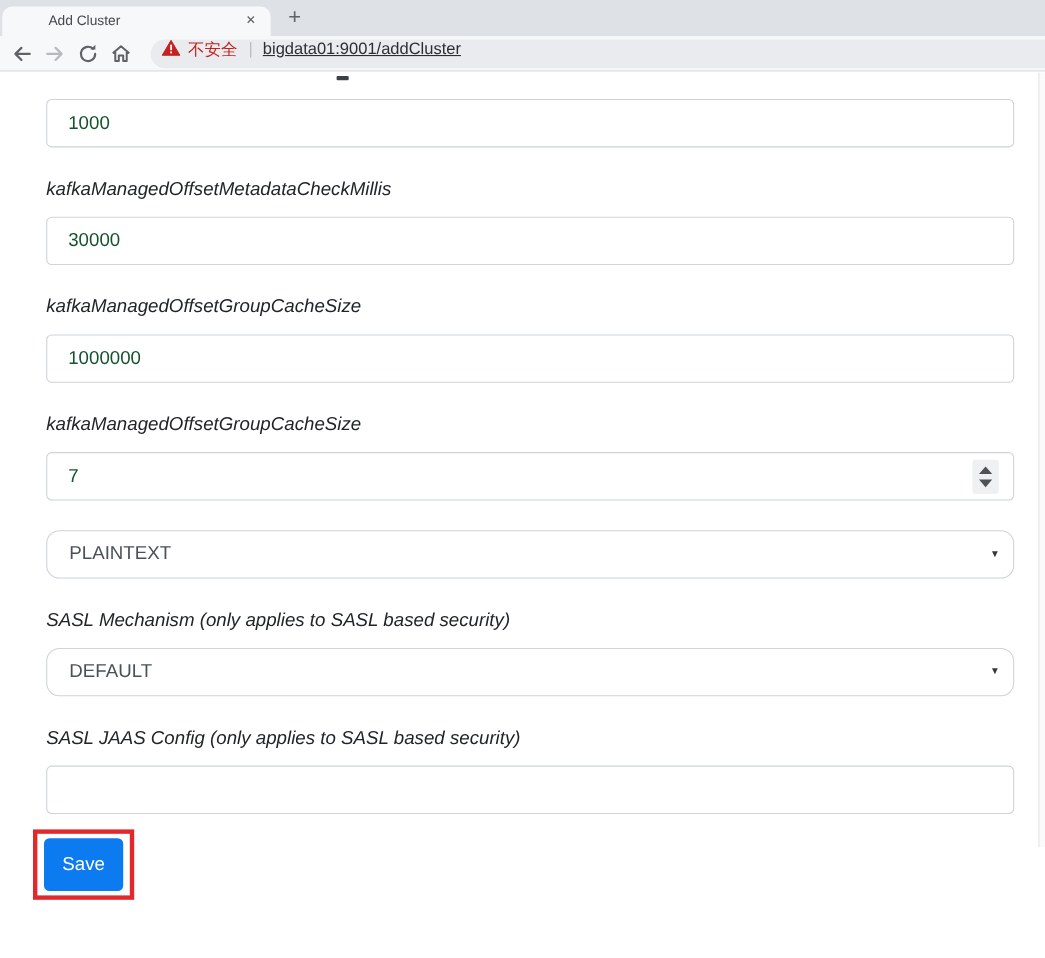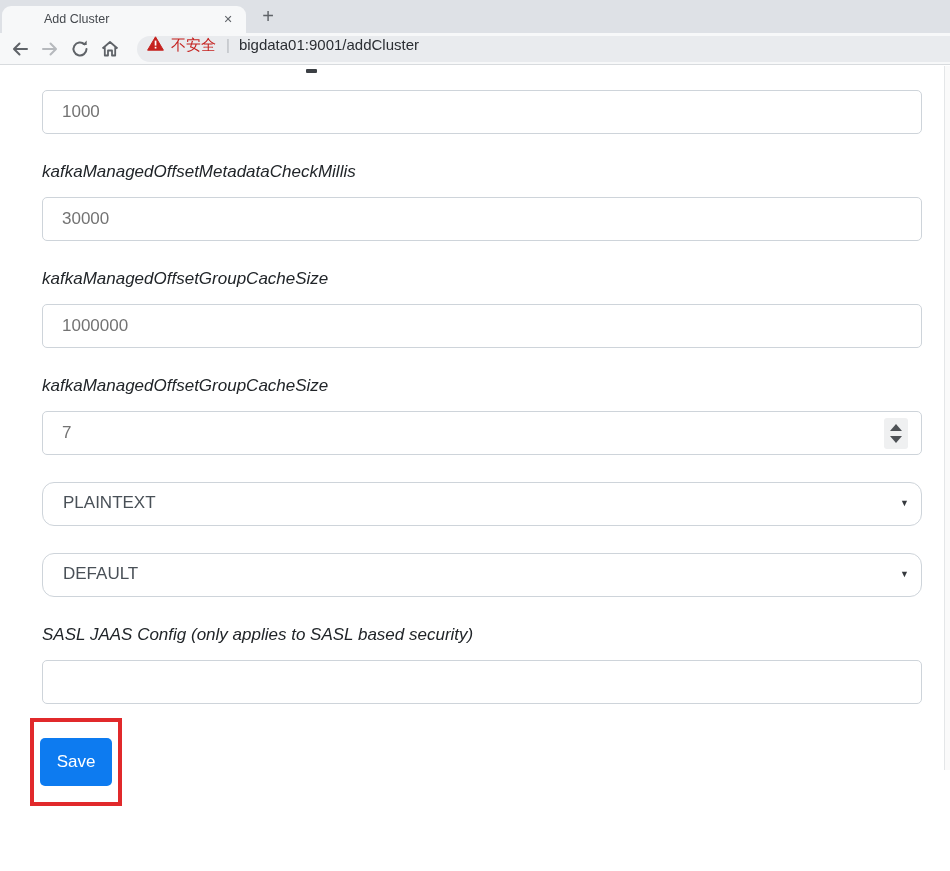--- a/index.html
+++ b/index.html
@@ -19,51 +19,51 @@
 
   
   .toolbar { position:absolute; top:33px; left:0; right:0; height:32px; background:#f7f8f9;
              border-bottom:1px solid #d8dbde; display:flex; align-items:center; }
   .navbtn { width:30px; height:30px; display:flex; align-items:center; justify-content:center; flex:0 0 auto; }
   .navbtn:nth-child(1){ margin-left:5px; }
   .omnibox { flex:1; height:26px; margin-left:12px; background:#e9ebee;
              border-radius:13px 0 0 13px; display:flex; padding-left:10px; overflow:hidden; }
   .warn-text { font-size:15px; color:#c5221f; margin-left:7px; white-space:nowrap; }
   .omni-sep { font-size:15px; color:#b9bcc0; margin:0 9px 0 10px; }
-  .url-text { font-size:15px; color:#2b2e33; white-space:nowrap; }
+  .url-text { font-size:15px; color:#2b2e33; white-space:nowrap;text-decoration:underline; }
 
   
   .page { position:absolute; top:66px; left:0; right:0; bottom:0; background:#fff; }
   .scrollbar { position:absolute; right:0; top:0; bottom:0; width:6px;
                background:#fafafa; border-left:1px solid #e4e6e8; }
   .cutoff-fragment { position:absolute; left:306px; top:3px; width:11px; height:4px;
                      background:#3c4045; border-radius:1px; }
   .content { position:absolute; left:42px; top:24px; width:880px; }
 
   .form-group { margin-bottom:27px; }
   .field-label { display:block; font-size:17px; line-height:22px; color:#212529; margin-bottom:14px;font-style:italic; }
   .text-input { display:block; width:880px; height:44px; background:#fff;
                 border:1px solid #ced4da; border-radius:5px; padding:0 19px;
-                font-size:17px; color:#737373; font-family:inherit; outline:none; }
+                font-size:17px; color:#14532d; font-family:inherit; outline:none; }
   .num-wrap { position:relative; width:880px; }
   .spinner { position:absolute; right:14px; top:7px; width:24px; height:31px; background:#eff0f1;
              border-radius:3px; display:flex; flex-direction:column; align-items:center;
              justify-content:center; gap:5px; cursor:pointer; }
   .spin-up   { width:0; height:0; border-left:6px solid transparent; border-right:6px solid transparent;
                border-bottom:7px solid #4e5256; }
   .spin-down { width:0; height:0; border-left:6px solid transparent; border-right:6px solid transparent;
                border-top:7px solid #4e5256; }
   .select-box { position:relative; width:880px; height:44px; background:#fff;
                 border:1px solid #ced4da; border-radius:12px; cursor:pointer; }
   .select-value { position:absolute; left:20px; top:10px; font-size:17px; color:#495057; }
   .select-arrow { position:absolute; right:12px; top:15px; font-size:9px; color:#35393d; }
 
   
   .actions { display:flex; align-items:flex-start; margin-top:14px; }
-  .red-box { margin-left:-12px; border:4px solid #e1292b; padding:16px 6px; }
+  .red-box { margin-left:-12px; border:4px solid #e1292b; padding:4px 6px; }
   .btn { border:none; border-radius:5px; font-size:17px; color:#fff;
          font-family:inherit; cursor:pointer; }
   .btn-save { width:72px; height:48px; background:#0d7bf0; }
   .btn-cancel { width:90px; height:48px; background:#6c757d; margin-left:9px; margin-top:8px; }
 
   svg { display:block; }
 </style>
 </head>
 <body>
 
@@ -144,20 +144,21 @@
       </div>
 
       <div class="form-group">
         <div class="select-box">
           <span class="select-value">PLAINTEXT</span>
           <span class="select-arrow">▼</span>
         </div>
       </div>
 
       <div class="form-group">
+        <label class="field-label">SASL Mechanism (only applies to SASL based security)</label>
         <div class="select-box">
           <span class="select-value">DEFAULT</span>
           <span class="select-arrow">▼</span>
         </div>
       </div>
 
       <div class="form-group" style="margin-bottom:0">
         <label class="field-label">SASL JAAS Config (only applies to SASL based security)</label>
         <input class="text-input" type="text" value="" style="">
       </div>

